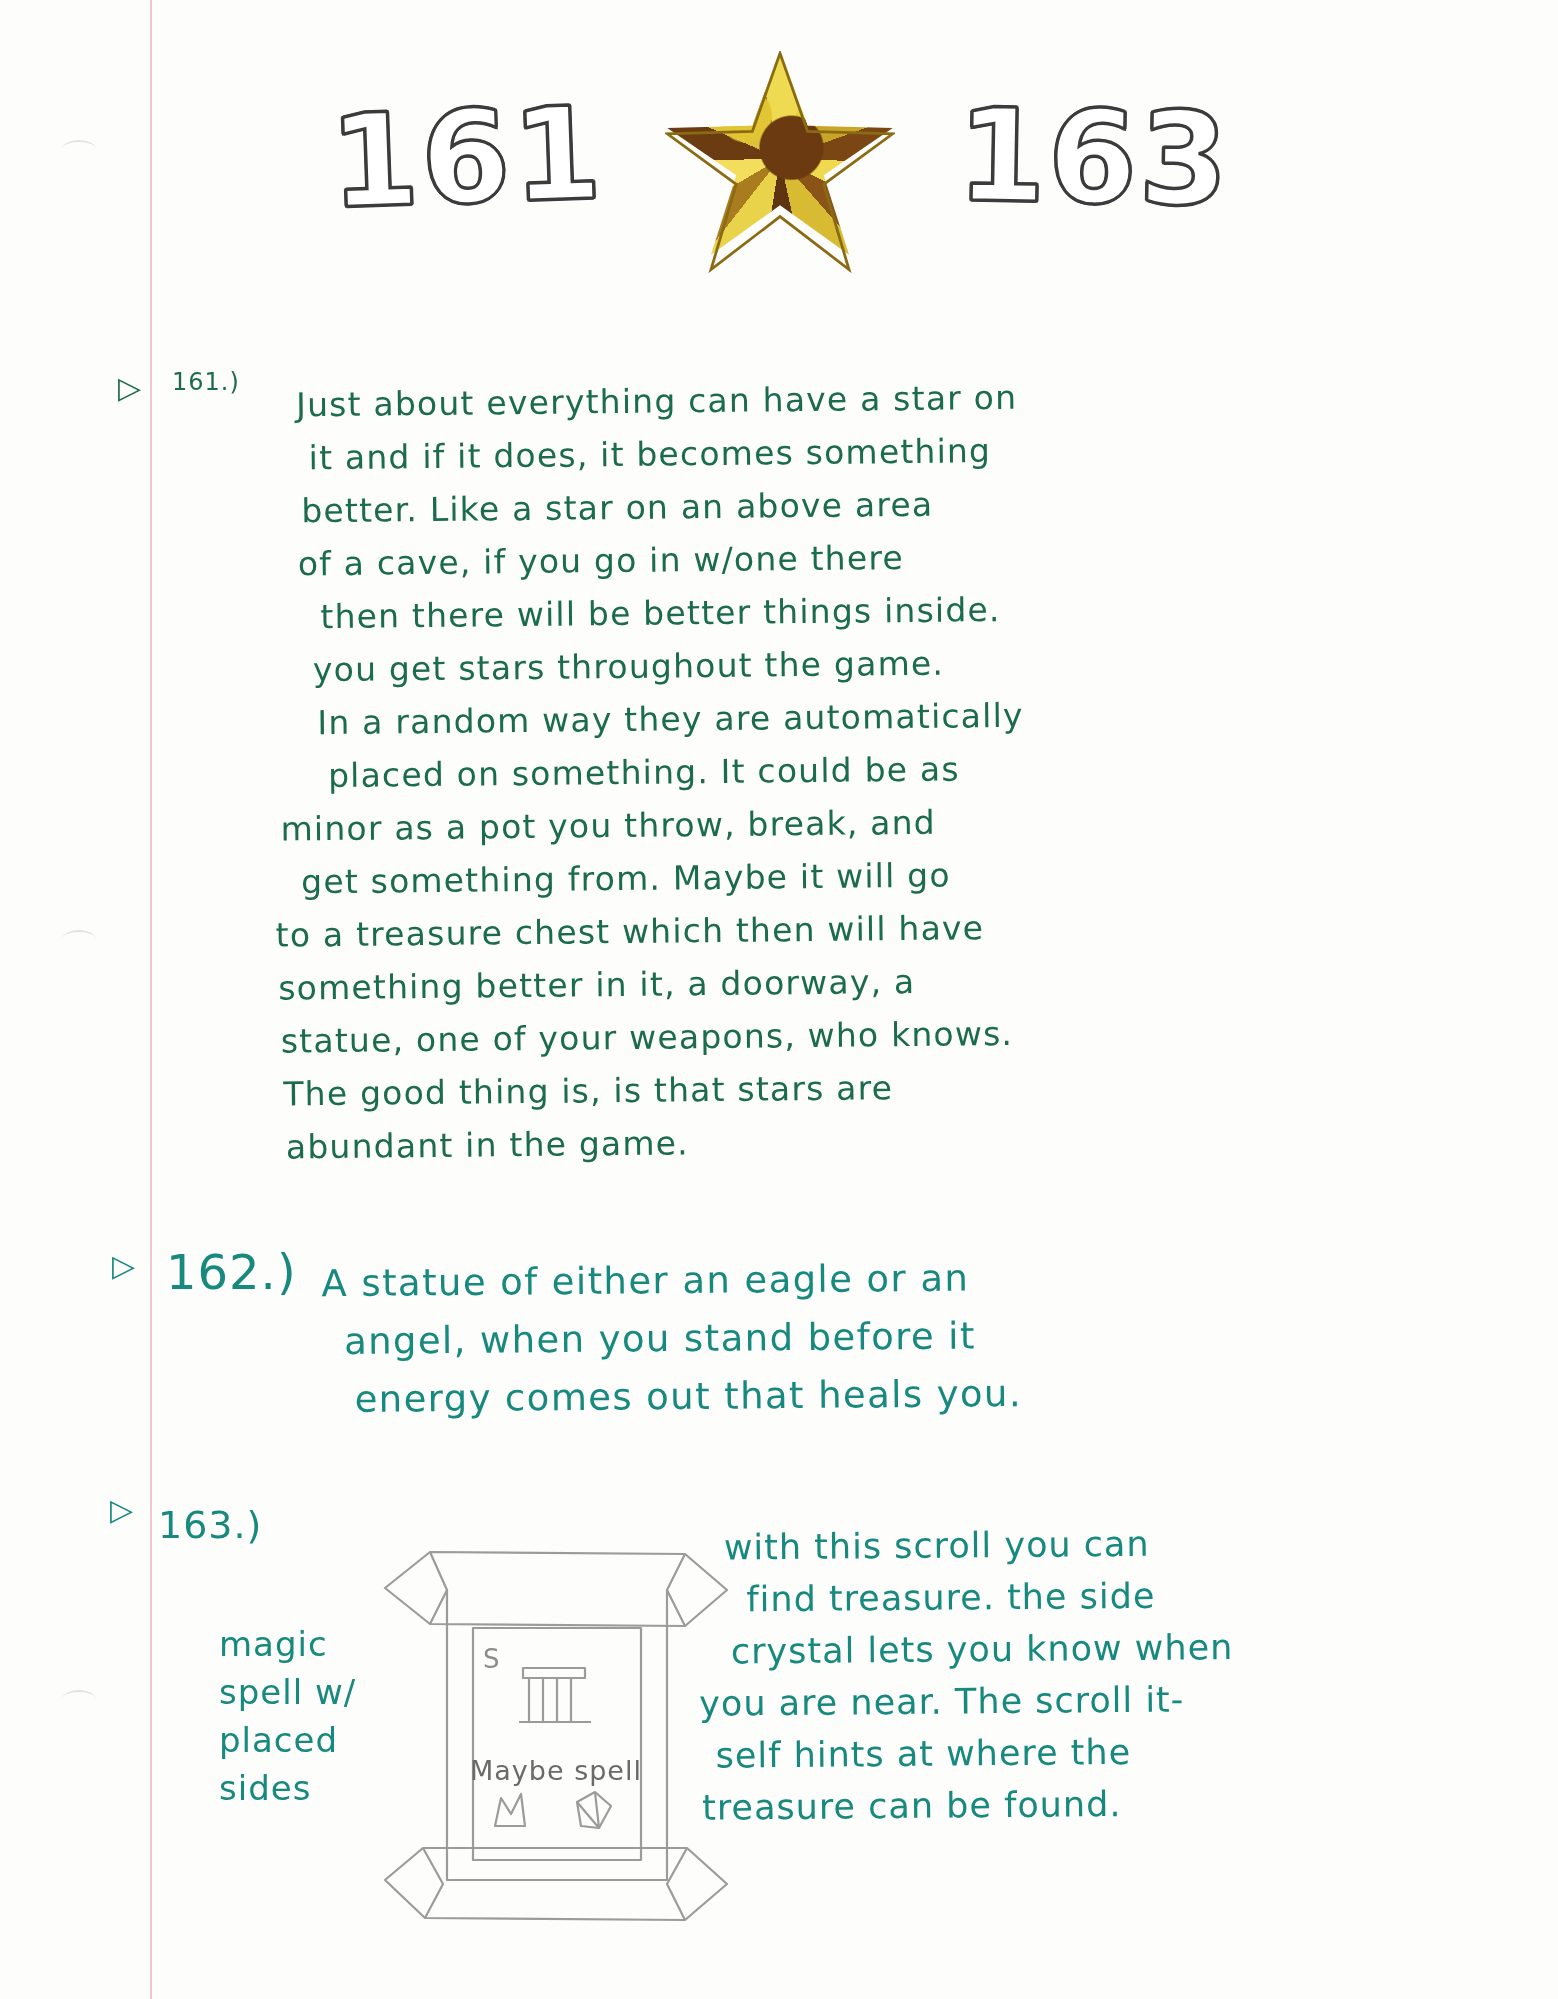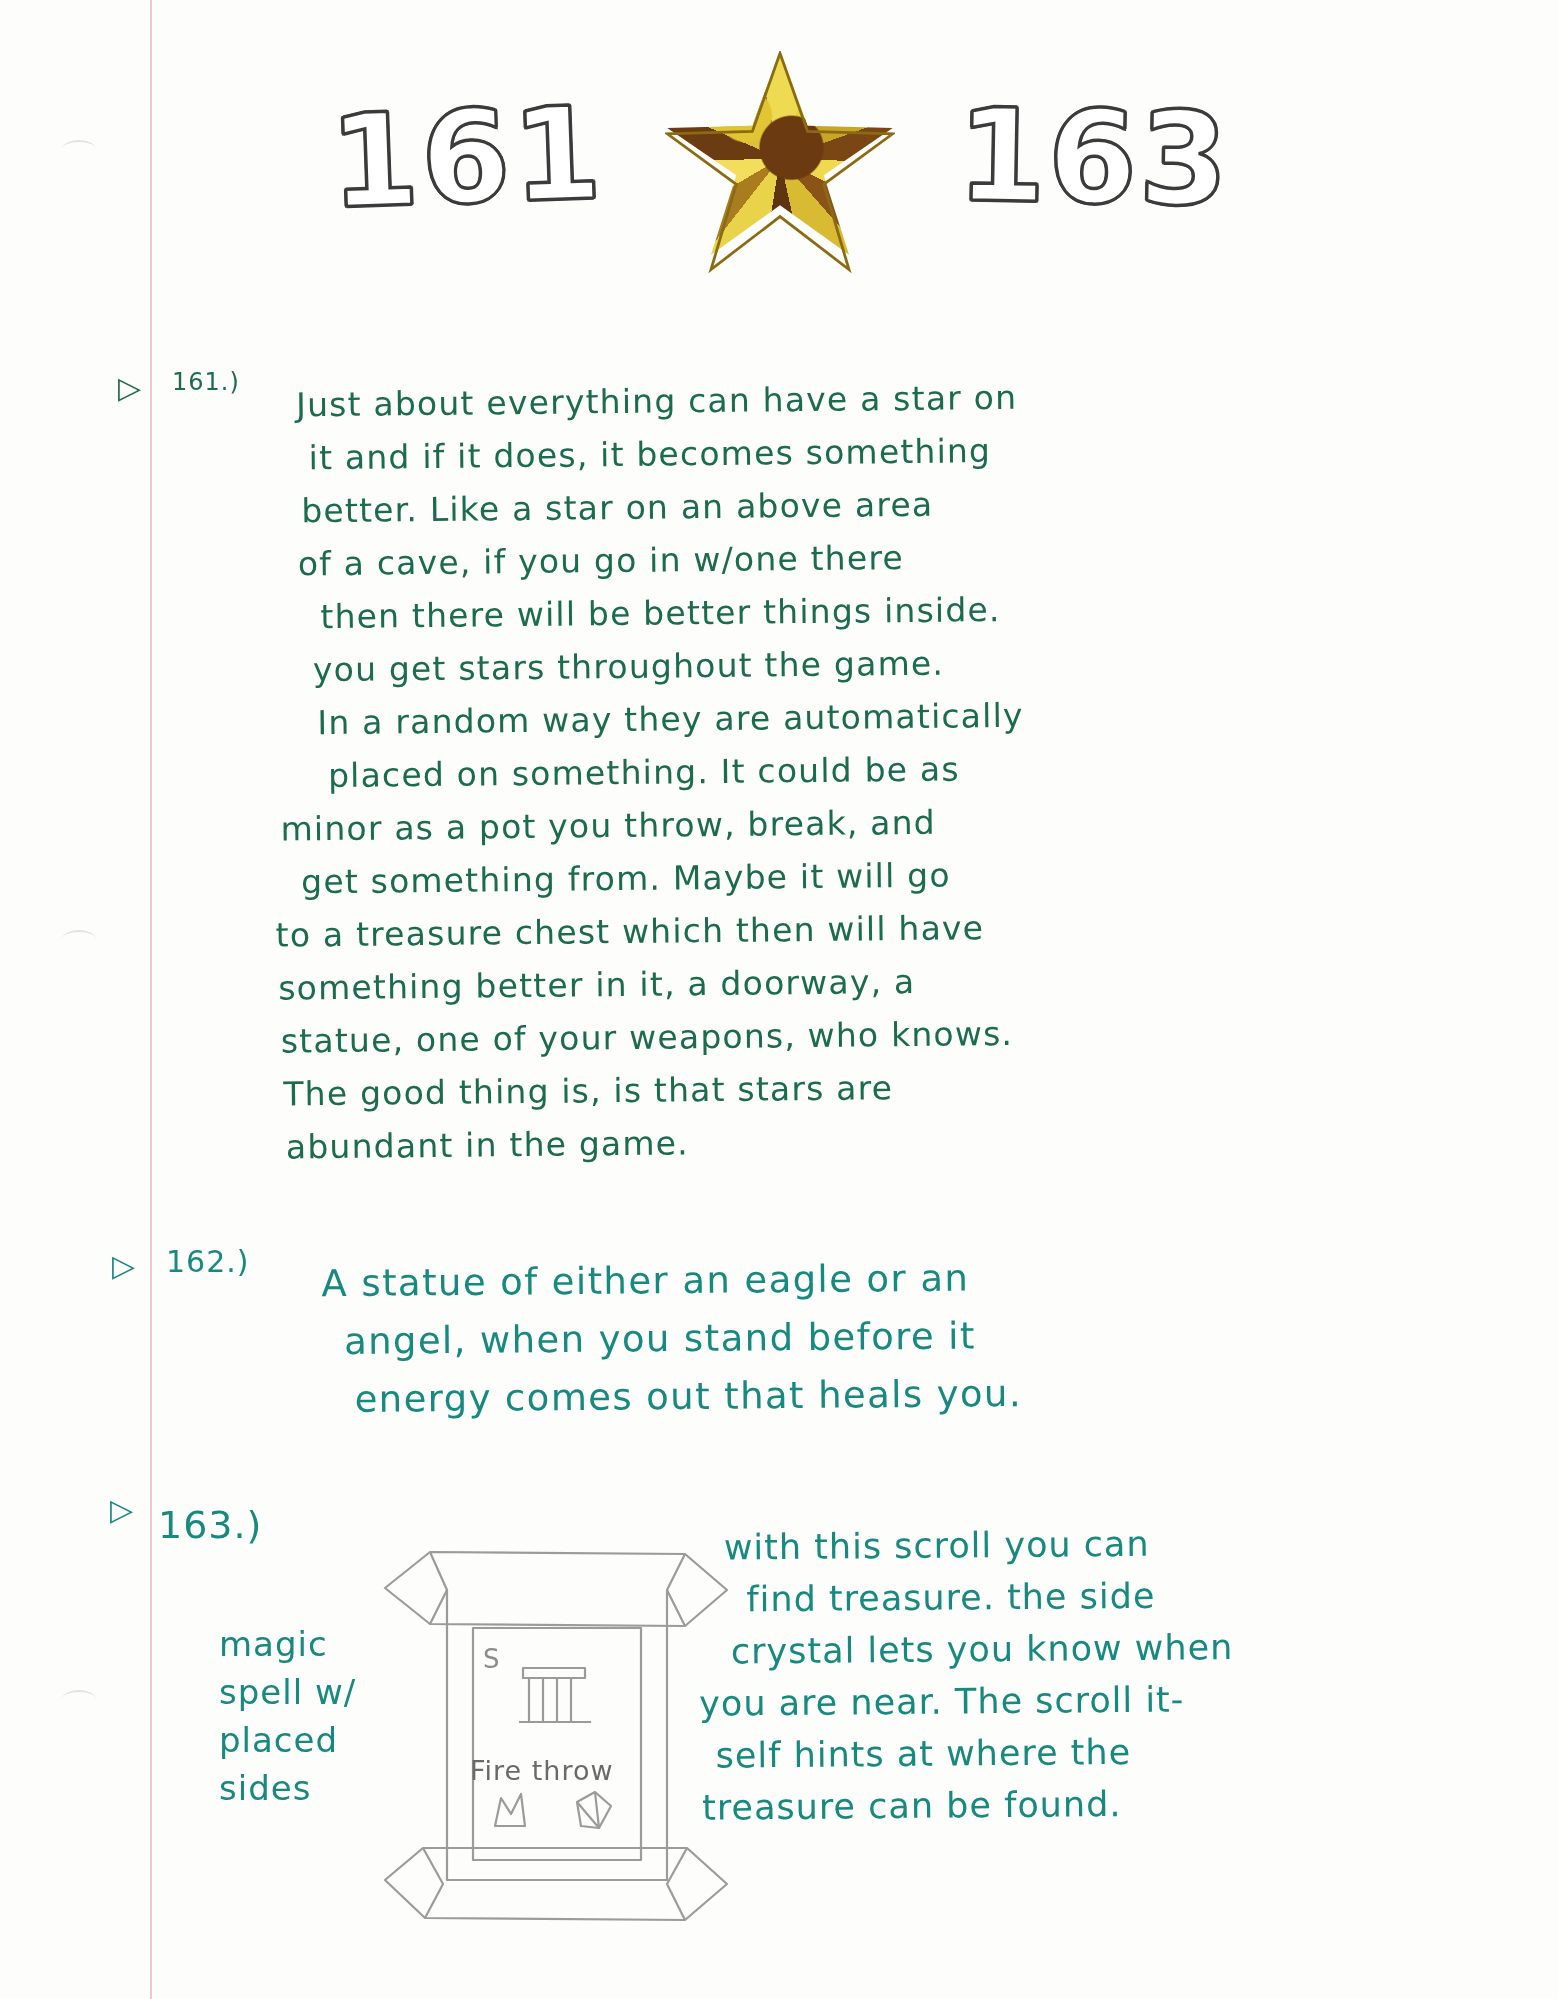--- a/index.html
+++ b/index.html
@@ -239,21 +239,21 @@
     <span class="ln">minor as a pot you throw, break, and</span>
     <span class="ln">get something from. Maybe it will go</span>
     <span class="ln">to a treasure chest which then will have</span>
     <span class="ln">something better in it, a doorway, a</span>
     <span class="ln">statue,  one of your weapons, who knows.</span>
     <span class="ln">The good thing is, is that stars are</span>
     <span class="ln">abundant in the game.</span>
   </div>
 
   <div class="bullet" style="top:1248px; left:112px; color:#17897e;">▷</div>
-  <div class="entry-label" style="top:1244px; left:166px; color:#17897e; font-size:30px;">162.)</div>
+  <div class="entry-label" style="top:1244px; left:166px; color:#17897e; font-size:48px;">162.)</div>
 
   <div id="entry162-body" class="hw">
     <span class="ln">A statue of either an eagle or an</span>
     <span class="ln">angel, when you stand before it</span>
     <span class="ln">energy comes out that heals you.</span>
   </div>
 
   <div class="bullet" style="top:1492px; left:110px; color:#17897e;">▷</div>
   <div class="entry-label" style="top:1488px; left:158px; color:#17897e; font-size:38px;margin-top:15px;">163.)</div>
 
@@ -294,15 +294,15 @@
         <path d="M164 182 h72"></path>
 
         <path d="M222 262 L240 252 L256 266 L244 288 L226 286 Z"></path>
         <path d="M222 262 L244 288 M240 252 L244 288"></path>
 
         <path d="M140 286 L146 258 L156 274 L166 254 L170 286 Z"></path>
       </g>
       <text x="128" y="128" font-family="DejaVu Sans, sans-serif" font-size="26" fill="#8d8d8d">S</text>
     </svg>
   </div>
-  <div class="scroll-label" id="scroll-spell-label">Fire throw</div>
+  <div class="scroll-label" id="scroll-spell-label">Maybe spell</div>
 
 </div>
 
 </body></html>

